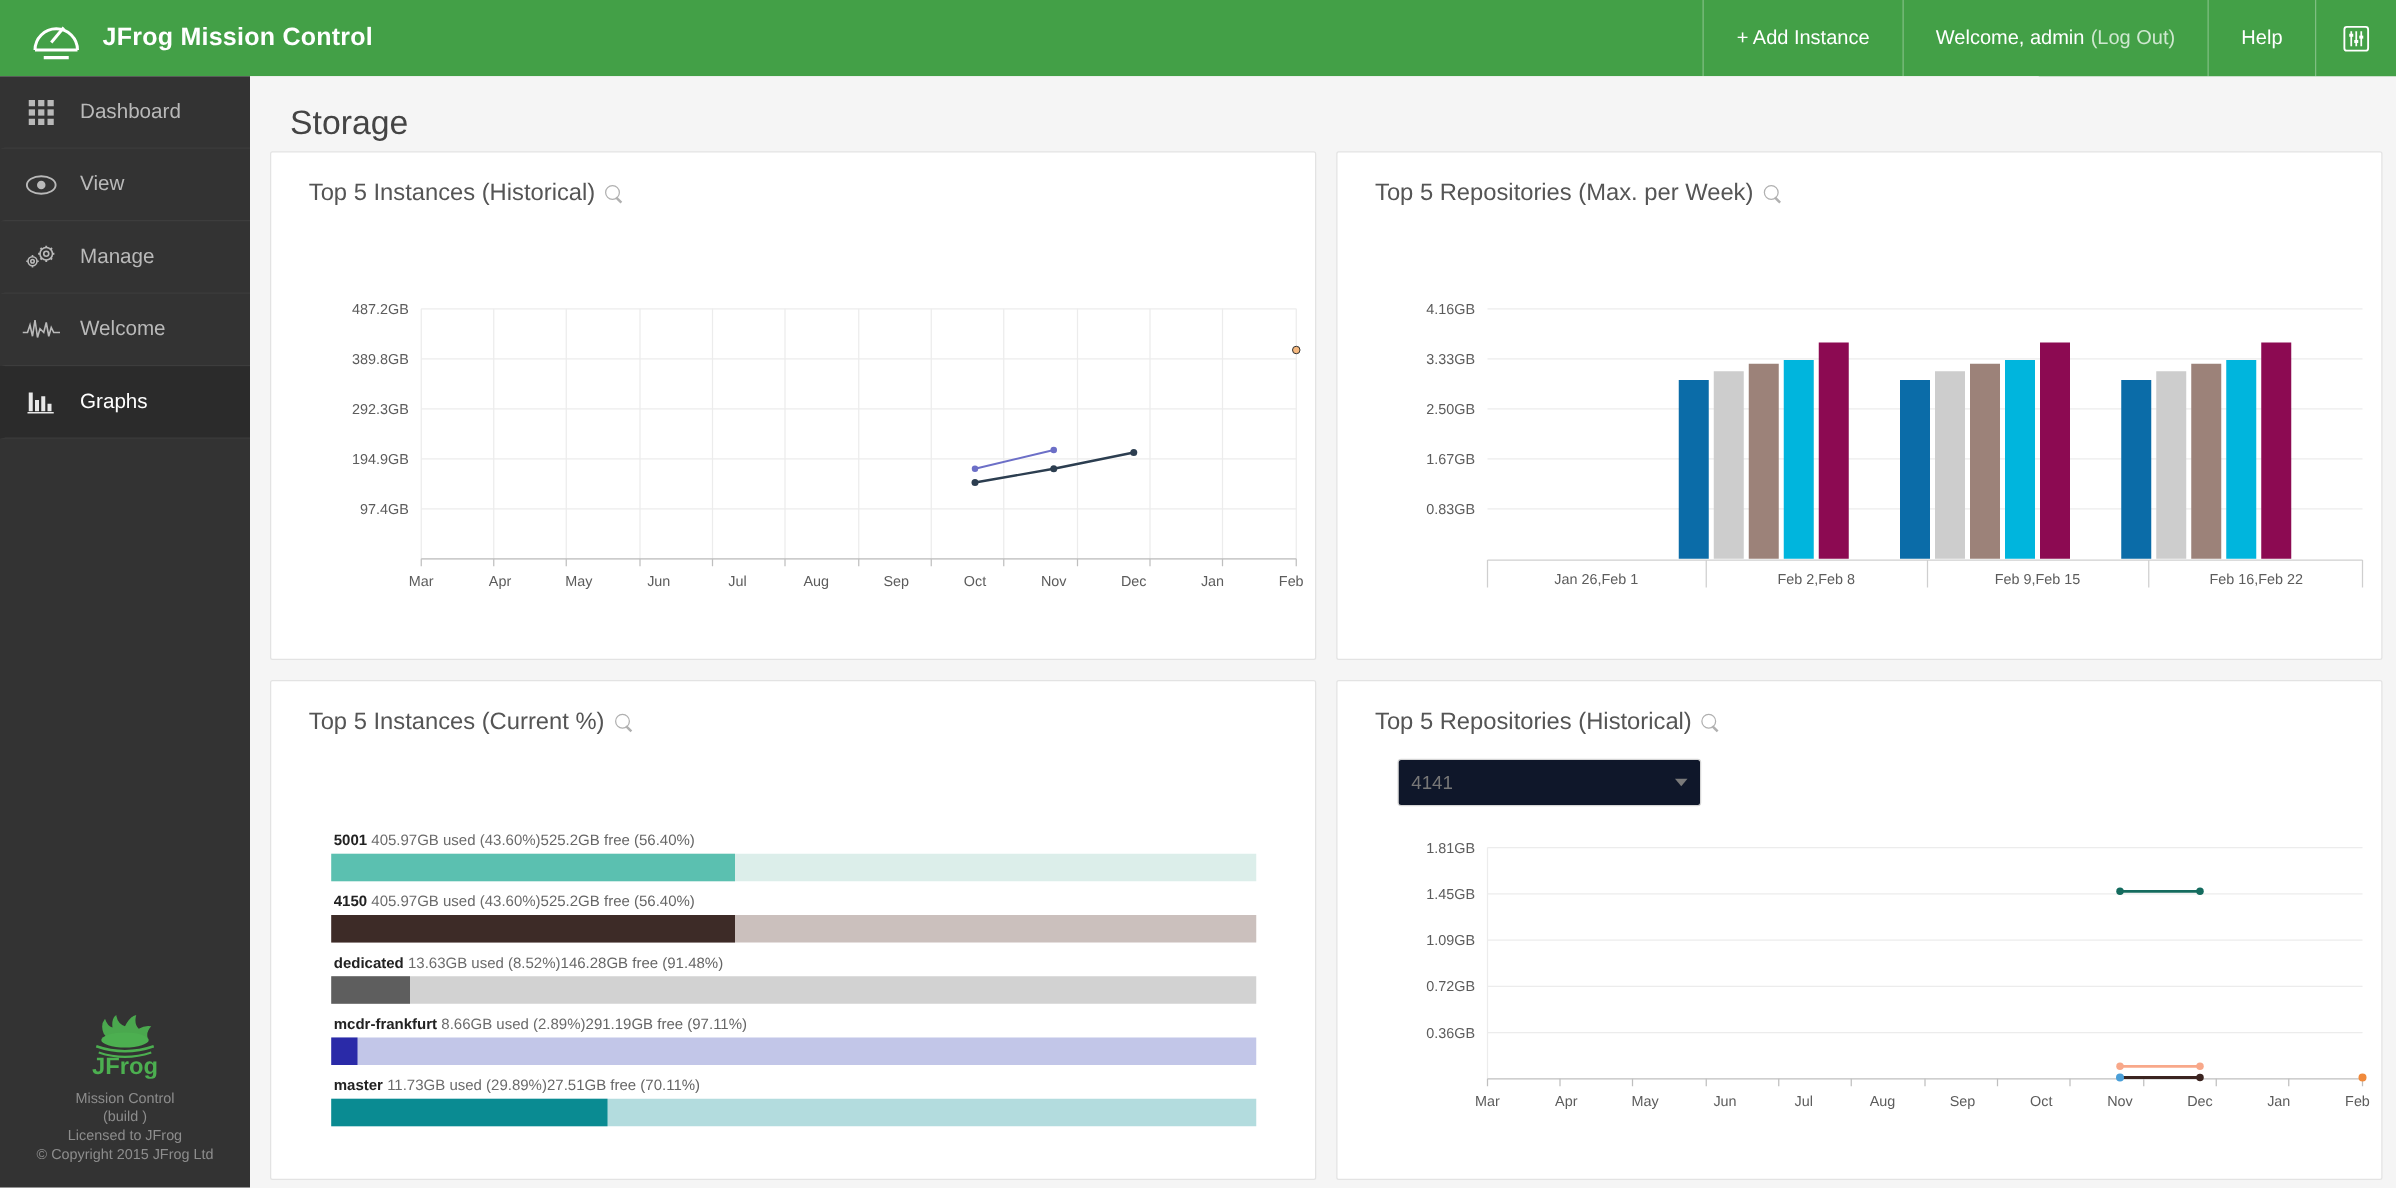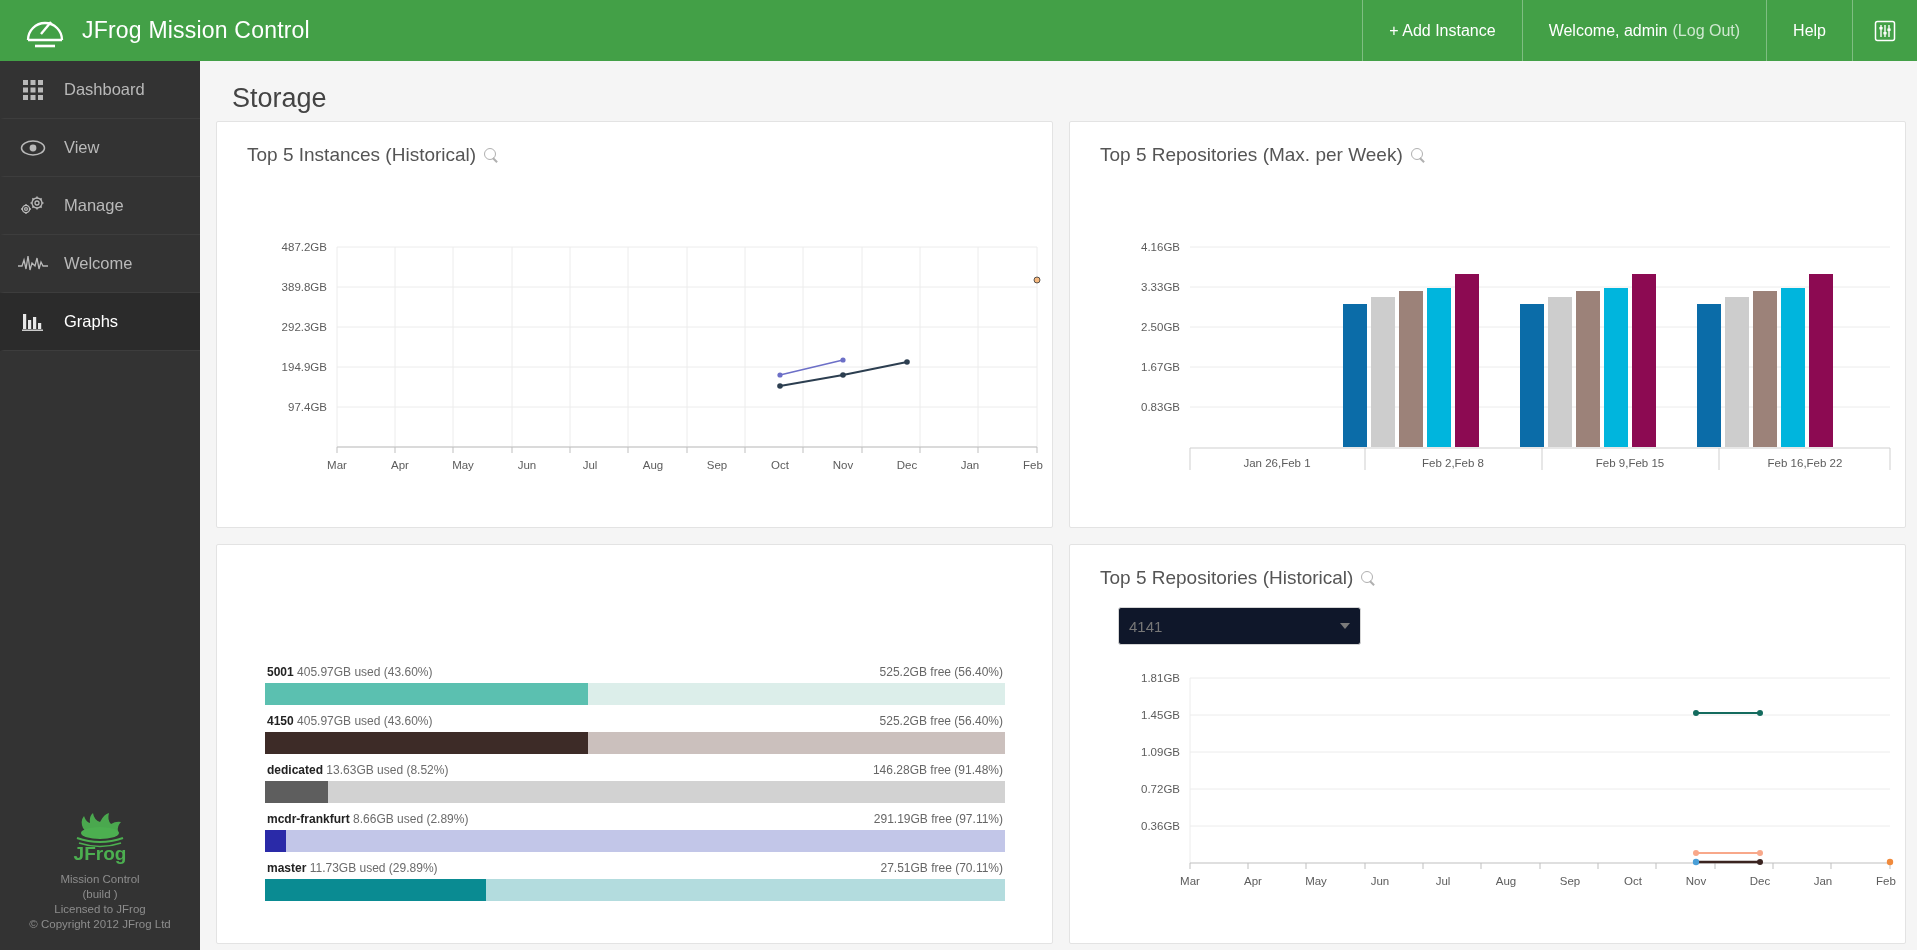--- a/index.html
+++ b/index.html
@@ -9,21 +9,21 @@
     background: #f5f5f5; overflow: hidden;
   }
 
   
   .topbar {
     position: absolute; top: 0; left: 0; width: 1917px; height: 61px;
     background: #43a047; display: flex; align-items: stretch;
   }
   .brand { display: flex; align-items: center; padding-left: 24px; gap: 16px; width: 1421px; }
   .brand-logo { width: 42px; height: 42px; position: relative; }
-  .brand-title { color: #fff; font-size: 23px; font-weight: normal; letter-spacing: .2px; }
+  .brand-title { color: #fff; font-size: 20px; font-weight: bold; letter-spacing: .2px; }
   .topnav { display: flex; align-items: stretch; border-radius: 16px; }
   .topnav-item {
     display: flex; align-items: center; justify-content: center;
     color: #fff; font-size: 16px; padding: 0 26px;
     border-left: 1px solid rgba(255,255,255,.32); cursor: pointer; white-space: nowrap;
   }
   .topnav-item .muted { color: #cfe8d0; margin-left: 5px; }
   .topnav-icon { padding: 0 20px; }
 
   
@@ -67,21 +67,21 @@
   .plot { position: absolute; }
 
   
   .ylab { font-size: 11.5px; fill: #5c5c5c; text-anchor: end; }
   .xlab { font-size: 11.5px; fill: #5c5c5c; text-anchor: middle; }
   .grp   { font-size: 11.5px; fill: #5c5c5c; text-anchor: middle; }
 
   
   .usage { position: absolute; left: 48px; top: 120px; width: 740px; }
   .usage-row { margin-bottom: 9px; }
-  .usage-labels { display: flex; justify-content: space-between; font-size: 12px; color: #666; padding: 0 2px 4px 2px; }
+  .usage-labels { display: flex; justify-content: flex-start; font-size: 12px; color: #666; padding: 0 2px 4px 2px; }
   .usage-labels b { color: #222; font-weight: bold; }
   .usage-labels .lft { color:#6b6b6b; }
   .usage-track { height: 22px; width: 100%; position: relative; }
   .usage-fill { height: 22px; position: absolute; left: 0; top: 0; }
 
   
   .select-box {
     position: absolute; left: 48px; top: 62px; width: 243px; height: 38px;
     border: 1px solid #d5d5d5; border-radius: 3px; background: #0f172a;
     display: flex; align-items: center; padding: 0 10px; font-size: 15px; color: #777; cursor: pointer;
@@ -217,21 +217,21 @@
           <ellipse cx="37" cy="21" rx="19" ry="6"></ellipse>
           <path d="M14 26 q23 8 46 0" fill="none" stroke="#4caf50" stroke-width="2"></path>
           <path d="M16 31 q21 7 42 0" fill="none" stroke="#4caf50" stroke-width="1.6"></path>
         </g>
         <text x="37" y="48" font-family="Liberation Sans, sans-serif" font-size="19" font-weight="bold" fill="#4caf50" text-anchor="middle">JFrog</text>
       </svg>
     </div>
     <div>Mission Control</div>
     <div>(build )</div>
     <div>Licensed to JFrog</div>
-    <div>© Copyright 2012 JFrog Ltd</div>
+    <div>© Copyright 2015 JFrog Ltd</div>
   </div>
 </div>
 
 <div class="page">
   <div class="page-title">Storage</div>
 
   <div class="grid">
 
     <div class="row">
 
@@ -381,20 +381,24 @@
             <text class="grp" x="530" y="235">Feb 9,Feb 15</text>
             <text class="grp" x="705" y="235">Feb 16,Feb 22</text>
           </svg>
         </div>
       </div>
     </div>
 
     <div class="row">
 
       <div class="card h2">
+        <div class="card-title">
+          <span>Top 5 Instances (Current %)</span>
+          <span class="mag"></span>
+        </div>
 
         <div class="usage">
 
           <div class="usage-row">
             <div class="usage-labels">
               <span class="lft"><b>5001</b>
                 <span>405.97GB used (43.60%)</span></span>
               <span>525.2GB free (56.40%)</span>
             </div>
             <div class="usage-track" style="background:#dceeea">

